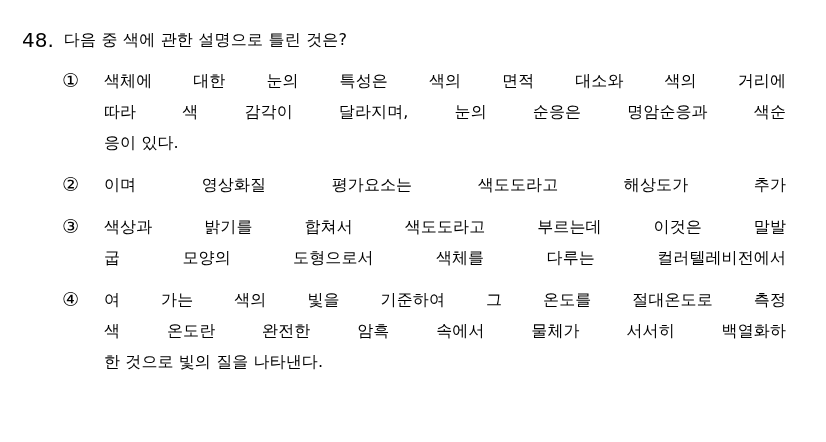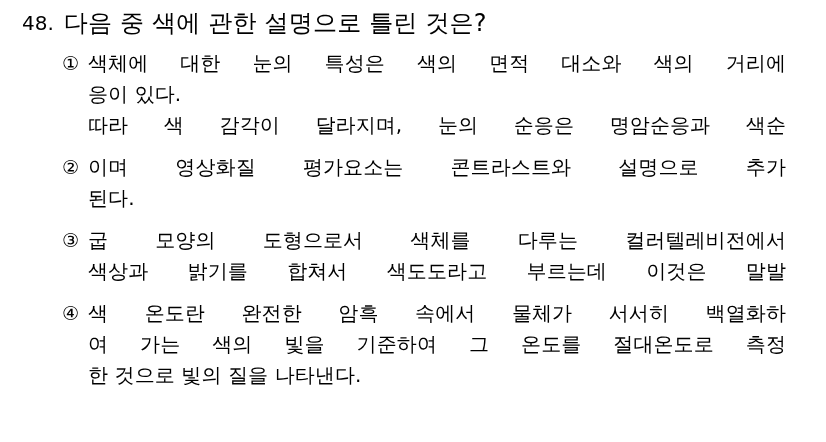--- a/index.html
+++ b/index.html
@@ -23,55 +23,57 @@
   .question {
     position: absolute;
     left: 0;
     top: 0;
     width: 826px;
   }
   .q-stem {
     display: flex;
     align-items: flex-start;
     padding: 8px 0 0 22px;
+    margin-top: 17px;
   }
   .q-number {
     font-size: 20px;
     line-height: 30px;
     white-space: nowrap;
     margin-right: 10px;
   }
   .q-text {
-    font-size: 24px;
+    font-size: 16px;
     line-height: 30px;
     letter-spacing: 0.2px;
   }
   .choices {
     margin-top: 10px;
   }
   .choice {
     display: flex;
     align-items: flex-start;
     padding: 0 40px 0 62px;
     margin-bottom: 11px;
   }
   .choice-marker {
     font-size: 19px;
     line-height: 31px;
     width: 26px;
     flex: 0 0 26px;
     white-space: nowrap;
   }
   .choice-body {
-    font-size: 20px;
+    font-size: 16px;
     line-height: 31px;
     text-align: justify;
     text-justify: inter-character;
     letter-spacing: 0.1px;
     flex: 1 1 auto;
+    margin-left: 16px;
   }
   .choice-body .line {
     display: block;
     white-space: nowrap;
   }
   .choice-body .line.justified {
     text-align: justify;
     text-align-last: justify;
     white-space: normal;
   }
@@ -89,45 +91,44 @@
       <span class="q-number">48.</span>
       <span class="q-text">다음 중 색에 관한 설명으로 틀린 것은?</span>
     </div>
 
     <div class="choices">
 
       <div class="choice">
         <span class="choice-marker">①</span>
         <span class="choice-body">
           <span class="line justified">색체에 대한 눈의 특성은 색의 면적 대소와 색의 거리에</span>
+          <span class="line justified">따라 색 감각이 달라지며, 눈의 순응은 명암순응과 색순</span>
           <span class="line">응이 있다.</span>
-          <span class="line justified">따라 색 감각이 달라지며, 눈의 순응은 명암순응과 색순</span>
         </span>
       </div>
 
       <div class="choice">
         <span class="choice-marker">②</span>
         <span class="choice-body">
-          <span class="line justified">이며 영상화질 평가요소는 콘트라스트와 설명으로 추가</span>
-          <span class="line">된다.</span>
+          <span class="line justified">이며 영상화질 평가요소는 색도도라고 해상도가 추가</span>
         </span>
       </div>
 
       <div class="choice">
         <span class="choice-marker">③</span>
         <span class="choice-body">
+          <span class="line justified">색상과 밝기를 합쳐서 색도도라고 부르는데 이것은 말발</span>
           <span class="line justified">굽 모양의 도형으로서 색체를 다루는 컬러텔레비전에서</span>
-          <span class="line justified">색상과 밝기를 합쳐서 색도도라고 부르는데 이것은 말발</span>
         </span>
       </div>
 
       <div class="choice">
         <span class="choice-marker">④</span>
         <span class="choice-body">
+          <span class="line justified">여 가는 색의 빛을 기준하여 그 온도를 절대온도로 측정</span>
           <span class="line justified">색 온도란 완전한 암흑 속에서 물체가 서서히 백열화하</span>
-          <span class="line justified">여 가는 색의 빛을 기준하여 그 온도를 절대온도로 측정</span>
           <span class="line">한 것으로 빛의 질을 나타낸다.</span>
         </span>
       </div>
 
     </div>
   </div>
 </div>
 
 </body></html>

